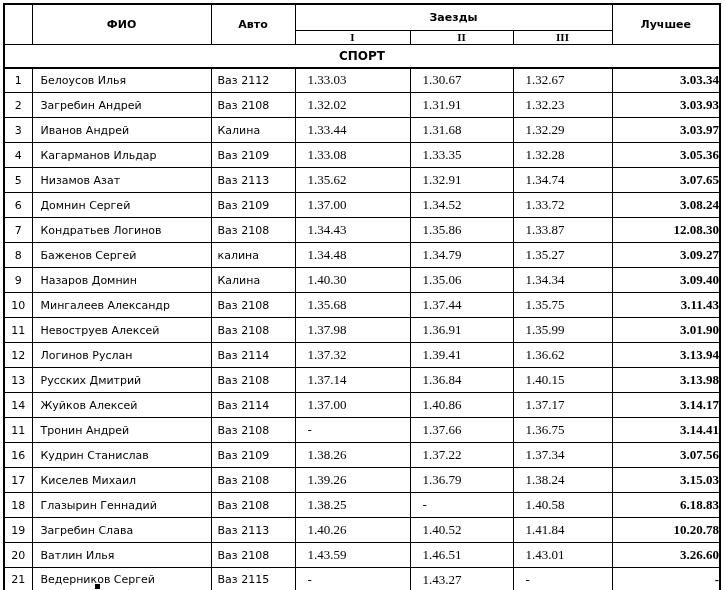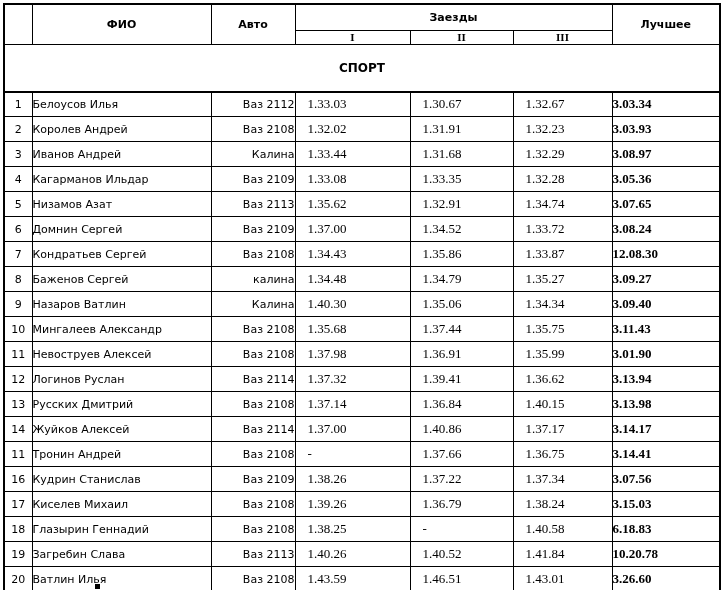--- a/index.html
+++ b/index.html
@@ -48,57 +48,59 @@
     font-family: "Liberation Serif", "DejaVu Serif", serif;
     font-size: 11px;
     height: 14px;
   }
   td.sport-cell {
     font-family: "DejaVu Sans", "Liberation Sans", sans-serif;
     font-weight: bold;
     font-size: 12px;
     text-align: center;
     vertical-align: middle;
-    padding: 16px;
+    padding: 4px;
     border-bottom: 2px solid #000000 !important;
   }
 
   td {
     color: #000000;
     vertical-align: middle;
     padding: 0;
     white-space: nowrap;
     overflow: hidden;
   }
   td.num {
     font-family: "DejaVu Sans", "Liberation Sans", sans-serif;
     font-size: 11px;
     text-align: center;
   }
   td.name {
     font-family: "DejaVu Sans", "Liberation Sans", sans-serif;
     font-size: 11px;
     text-align: left;
+    padding-left: 8px;
   }
   td.auto {
     font-family: "DejaVu Sans", "Liberation Sans", sans-serif;
     font-size: 11px;
-    text-align: right;
+    text-align: left;
+    padding-left: 6px;
   }
   td.time {
     font-family: "Liberation Serif", "DejaVu Serif", serif;
     font-size: 13px;
     text-align: left;
     padding-left: 12px;
   }
   td.best {
     font-family: "Liberation Serif", "DejaVu Serif", serif;
     font-size: 13px;
     font-weight: bold;
-    text-align: left;
+    text-align: right;
   }
 
   .artifact-dot {
     position: absolute;
     left: 95px; top: 584px;
     width: 5px; height: 5px;
     background: #000000;
   }
 </style>
 </head>
@@ -140,35 +142,35 @@
           <td class="num">1</td>
           <td class="name">Белоусов Илья</td>
           <td class="auto">Ваз 2112</td>
           <td class="time">1.33.03</td>
           <td class="time">1.30.67</td>
           <td class="time">1.32.67</td>
           <td class="best">3.03.34</td>
         </tr>
         <tr class="data-row">
           <td class="num">2</td>
-          <td class="name">Королев Андрей</td>
+          <td class="name">Загребин Андрей</td>
           <td class="auto">Ваз 2108</td>
           <td class="time">1.32.02</td>
           <td class="time">1.31.91</td>
           <td class="time">1.32.23</td>
           <td class="best">3.03.93</td>
         </tr>
         <tr class="data-row">
           <td class="num">3</td>
           <td class="name">Иванов Андрей</td>
           <td class="auto">Калина</td>
           <td class="time">1.33.44</td>
           <td class="time">1.31.68</td>
           <td class="time">1.32.29</td>
-          <td class="best">3.08.97</td>
+          <td class="best">3.03.97</td>
         </tr>
         <tr class="data-row">
           <td class="num">4</td>
           <td class="name">Кагарманов Ильдар</td>
           <td class="auto">Ваз 2109</td>
           <td class="time">1.33.08</td>
           <td class="time">1.33.35</td>
           <td class="time">1.32.28</td>
           <td class="best">3.05.36</td>
         </tr>
@@ -185,39 +187,39 @@
           <td class="num">6</td>
           <td class="name">Домнин Сергей</td>
           <td class="auto">Ваз 2109</td>
           <td class="time">1.37.00</td>
           <td class="time">1.34.52</td>
           <td class="time">1.33.72</td>
           <td class="best">3.08.24</td>
         </tr>
         <tr class="data-row">
           <td class="num">7</td>
-          <td class="name">Кондратьев Сергей</td>
+          <td class="name">Кондратьев Логинов</td>
           <td class="auto">Ваз 2108</td>
           <td class="time">1.34.43</td>
           <td class="time">1.35.86</td>
           <td class="time">1.33.87</td>
           <td class="best">12.08.30</td>
         </tr>
         <tr class="data-row">
           <td class="num">8</td>
           <td class="name">Баженов Сергей</td>
           <td class="auto">калина</td>
           <td class="time">1.34.48</td>
           <td class="time">1.34.79</td>
           <td class="time">1.35.27</td>
           <td class="best">3.09.27</td>
         </tr>
         <tr class="data-row">
           <td class="num">9</td>
-          <td class="name">Назаров Ватлин</td>
+          <td class="name">Назаров Домнин</td>
           <td class="auto">Калина</td>
           <td class="time">1.40.30</td>
           <td class="time">1.35.06</td>
           <td class="time">1.34.34</td>
           <td class="best">3.09.40</td>
         </tr>
         <tr class="data-row">
           <td class="num">10</td>
           <td class="name">Мингалеев Александр</td>
           <td class="auto">Ваз 2108</td>

